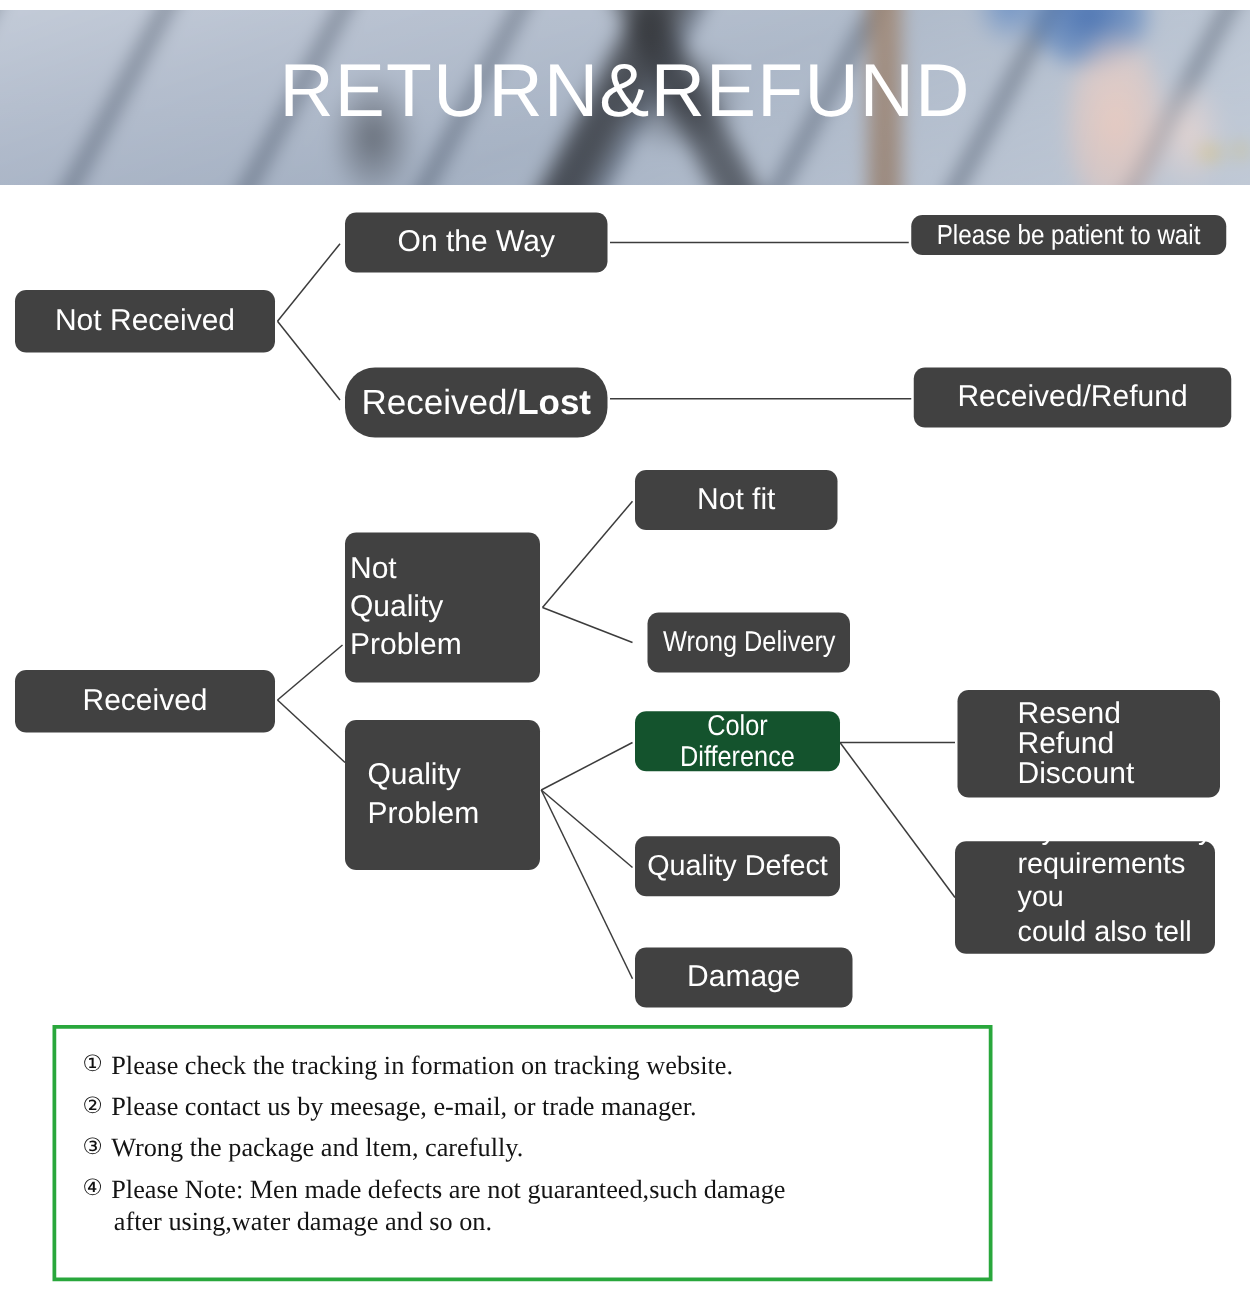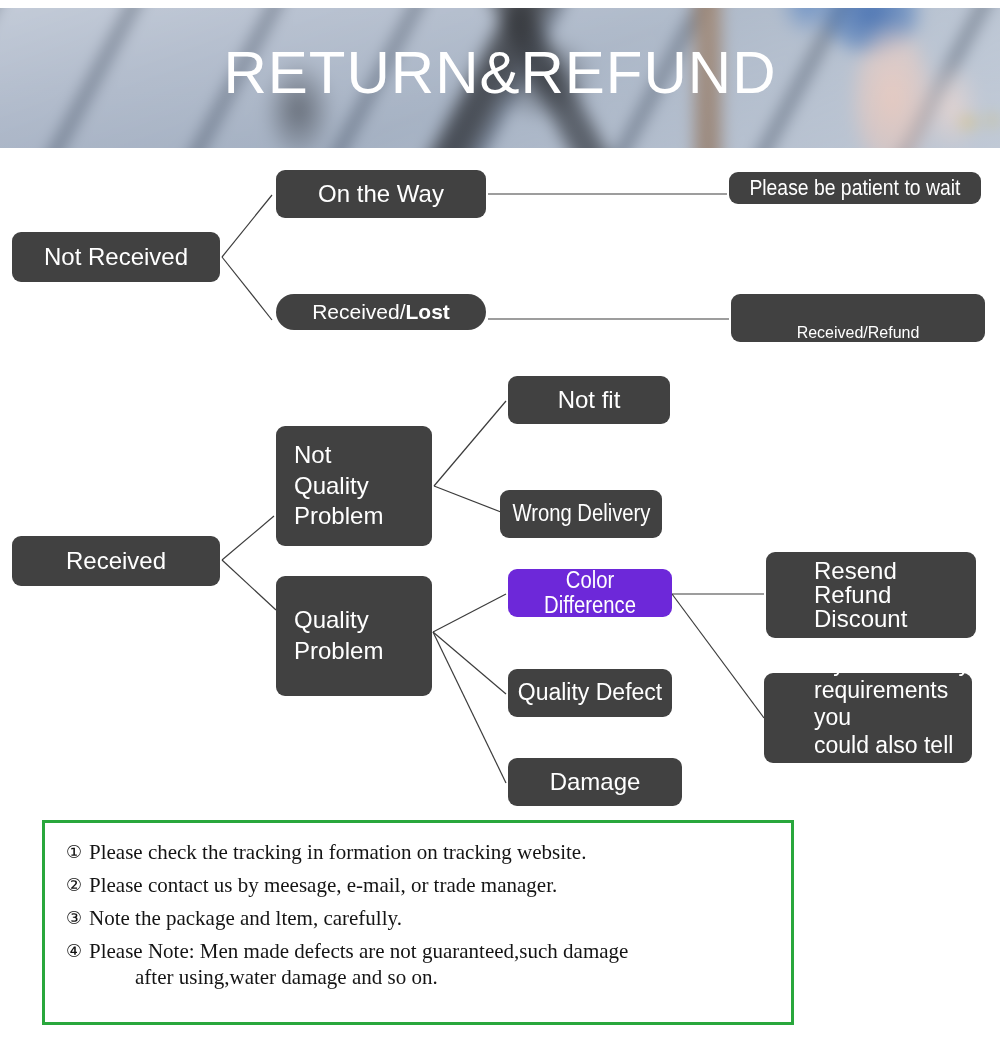--- a/index.html
+++ b/index.html
@@ -136,21 +136,21 @@
     text-align: center;
     font-family: "DejaVu Sans", sans-serif;
   }
   .note-txt {
     flex: 1 1 auto;
     font-size: 21px;
     line-height: 26px;
     color: #141414;
     font-family: "Liberation Serif", serif;
   }
-  .note-txt .cont { display: block; padding-left: 2px; margin-left: 44px; }
+  .note-txt .cont { display: block; padding-left: 2px; }
 </style>
 </head>
 <body>
 
 <div id="banner">
   <div class="photo"></div>
   <div class="tint"></div>
   <div id="banner-title">RETURN&amp;REFUND</div>
 </div>
 
@@ -170,45 +170,45 @@
       <line x1="672" y1="446" x2="764" y2="446" stroke="#3c3c3c" stroke-width="1.2"></line>
       <line x1="672" y1="446" x2="764" y2="570" stroke="#3c3c3c" stroke-width="1.2"></line>
     </svg>
   <div id="nodes">
       <div class="node center" style="left: 12px; top: 84px; width: 208px; height: 50px; font-size: 24px; background: rgb(65, 65, 65); color: rgb(255, 255, 255);">
         <span class="txt" style="text-align: center; line-height: 1.1;">Not Received</span>
       </div>
       <div class="node center" style="left: 276px; top: 22px; width: 210px; height: 48px; font-size: 24px; background: rgb(65, 65, 65); color: rgb(255, 255, 255);">
         <span class="txt" style="text-align: center; line-height: 1.1;">On the Way</span>
       </div>
-      <div class="node center" style="left: 276px; top: 146px; width: 210px; height: 36px; font-size: 21px; background: rgb(65, 65, 65); color: rgb(255, 255, 255); border-radius: 24px;">
+      <div class="node center" style="left: 276px; top: 146px; width: 210px; height: 56px; font-size: 28px; background: rgb(65, 65, 65); color: rgb(255, 255, 255); border-radius: 24px;">
         <span class="txt" style="text-align: center; line-height: 1.1;">Received/<b>Lost</b></span>
       </div>
       <div class="node center" style="left: 729px; top: 24px; width: 252px; height: 32px; font-size: 22px; background: rgb(65, 65, 65); color: rgb(255, 255, 255);">
         <span class="txt" style="text-align: center; line-height: 1.1;"><span class="narrow">Please be patient to wait</span></span>
       </div>
-      <div class="node center" style="left: 731px; top: 146px; width: 254px; height: 48px; font-size: 16px; background: rgb(65, 65, 65); color: rgb(255, 255, 255); align-items: flex-end;">
+      <div class="node center" style="left: 731px; top: 146px; width: 254px; height: 48px; font-size: 24px; background: rgb(65, 65, 65); color: rgb(255, 255, 255);">
         <span class="txt" style="text-align: center; line-height: 1.1;">Received/Refund</span>
       </div>
       <div class="node center" style="left: 12px; top: 388px; width: 208px; height: 50px; font-size: 24px; background: rgb(65, 65, 65); color: rgb(255, 255, 255);">
         <span class="txt" style="text-align: center; line-height: 1.1;">Received</span>
       </div>
       <div class="node leftal" style="left: 276px; top: 278px; width: 156px; height: 120px; font-size: 24px; background: rgb(65, 65, 65); color: rgb(255, 255, 255);">
-        <span class="txt" style="text-align: left; padding-left: 18px; line-height: 1.28;">Not<br>Quality<br>Problem</span>
+        <span class="txt" style="text-align: left; padding-left: 4px; line-height: 1.28;">Not<br>Quality<br>Problem</span>
       </div>
       <div class="node leftal" style="left: 276px; top: 428px; width: 156px; height: 120px; font-size: 24px; background: rgb(65, 65, 65); color: rgb(255, 255, 255);">
         <span class="txt" style="text-align: left; padding-left: 18px; line-height: 1.28;">Quality<br>Problem</span>
       </div>
       <div class="node center" style="left: 508px; top: 228px; width: 162px; height: 48px; font-size: 24px; background: rgb(65, 65, 65); color: rgb(255, 255, 255);">
         <span class="txt" style="text-align: center; line-height: 1.1;">Not fit</span>
       </div>
-      <div class="node center" style="left: 500px; top: 342px; width: 162px; height: 48px; font-size: 23px; background: rgb(65, 65, 65); color: rgb(255, 255, 255);">
+      <div class="node center" style="left: 518px; top: 342px; width: 162px; height: 48px; font-size: 23px; background: rgb(65, 65, 65); color: rgb(255, 255, 255);">
         <span class="txt" style="text-align: center; line-height: 1.1;"><span class="narrow">Wrong Delivery</span></span>
       </div>
-      <div class="node center" style="left: 508px; top: 421px; width: 164px; height: 48px; font-size: 23px; background: #6d28d9; color: rgb(255, 255, 255);">
+      <div class="node center" style="left: 508px; top: 421px; width: 164px; height: 48px; font-size: 23px; background: #14532d; color: rgb(255, 255, 255);">
         <span class="txt" style="text-align: center; line-height: 1.1;"><span class="narrow">Color Difference</span></span>
       </div>
       <div class="node center" style="left: 508px; top: 521px; width: 164px; height: 48px; font-size: 23px; background: rgb(65, 65, 65); color: rgb(255, 255, 255);">
         <span class="txt" style="text-align: center; line-height: 1.1;">Quality Defect</span>
       </div>
       <div class="node center" style="left: 508px; top: 610px; width: 174px; height: 48px; font-size: 24px; background: rgb(65, 65, 65); color: rgb(255, 255, 255);">
         <span class="txt" style="text-align: center; line-height: 1.1;">Damage</span>
       </div>
       <div class="node leftal" style="left: 766px; top: 404px; width: 210px; height: 86px; font-size: 24px; background: rgb(65, 65, 65); color: rgb(255, 255, 255);">
         <span class="txt" style="text-align: left; padding-left: 48px; line-height: 1;">Resend<br>Refund<br>Discount</span>
@@ -223,19 +223,19 @@
     <div class="note-row">
       <div class="note-num">①</div>
       <div class="note-txt">Please check the tracking in formation on tracking website.</div>
     </div>
     <div class="note-row">
       <div class="note-num">②</div>
       <div class="note-txt">Please contact us by meesage, e-mail, or trade manager.</div>
     </div>
     <div class="note-row">
       <div class="note-num">③</div>
-      <div class="note-txt">Note the package and ltem, carefully.</div>
+      <div class="note-txt">Wrong the package and ltem, carefully.</div>
     </div>
     <div class="note-row">
       <div class="note-num">④</div>
       <div class="note-txt">Please Note: Men made defects  are not guaranteed,such damage<span class="cont">after using,water damage and so on.</span></div>
     </div>
   </div>
 
 </body></html>

